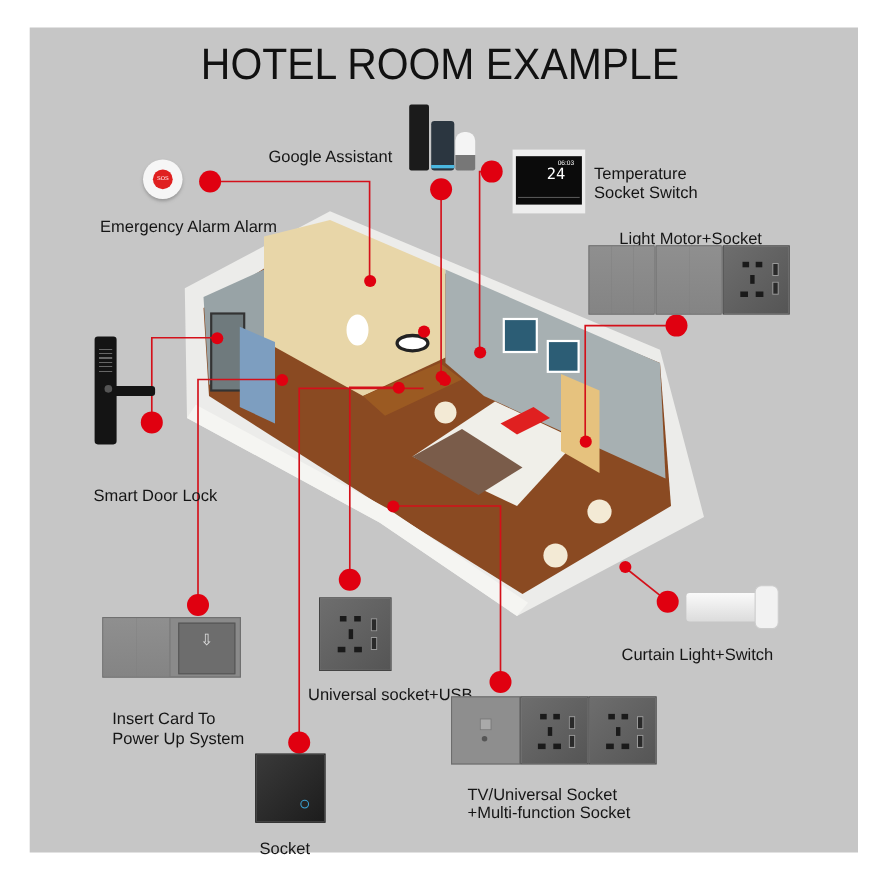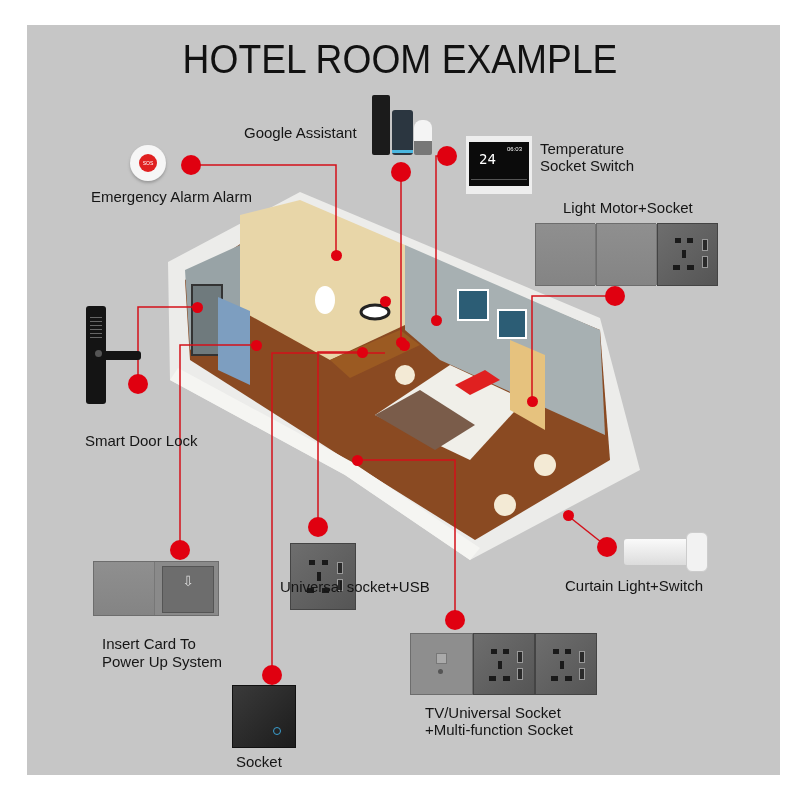--- a/index.html
+++ b/index.html
@@ -1,19 +1,19 @@
 <!DOCTYPE html>
 <html><head>
 <meta charset="utf-8">
 <style>
   html,body{margin:0;padding:0;background:#ffffff;}
   body{width:800px;height:800px;position:relative;overflow:hidden;font-family:"Liberation Sans",sans-serif;color:#111;}
   #panel{position:absolute;left:27px;top:25px;width:753px;height:750px;background:#c6c6c6;}
   .title{position:absolute;left:0;top:37px;width:800px;text-align:center;font-size:40px;letter-spacing:0px;color:#111;font-family:"Liberation Sans",sans-serif;transform:scaleX(0.93);}
-  .lbl{position:absolute;font-size:15px;line-height:18px;color:#151515;white-space:nowrap;}
+  .lbl{position:absolute;font-size:15px;line-height:18px;color:#151515;white-space:nowrap;margin-top:10px;}
   .dot{position:absolute;border-radius:50%;background:#e00010;}
   .dot.big{width:20px;height:20px;margin:-10px 0 0 -10px;}
   .dot.sm{width:11px;height:11px;margin:-5.5px 0 0 -5.5px;}
   svg.lines{position:absolute;left:0;top:0;}
   
   .panel-gray{position:absolute;background:#8a8a8a;border:1px solid #6d6d6d;box-sizing:border-box;}
   .gang{position:absolute;top:0;bottom:0;border-right:1px solid #777;background:linear-gradient(#8f8f8f,#848484);}
   .sock{position:absolute;background:linear-gradient(135deg,#6e6e6e,#555);border:1px solid #444;box-sizing:border-box;}
   .pin{position:absolute;background:#1a1a1a;}
   .usb{position:absolute;background:#2a2a2a;border:1px solid #999;}
@@ -117,21 +117,21 @@
 </div>
 <div class="lbl" style="left:244px;top:124px">Google Assistant</div>
 
 <div style="position:absolute;left:130px;top:145px;width:36px;height:36px;border-radius:50%;background:#f6f6f6;box-shadow:0 2px 3px #999;">
   <div style="position:absolute;left:9px;top:9px;width:18px;height:18px;border-radius:50%;background:#e02020;color:#fff;font-size:5px;text-align:center;line-height:18px;">SOS</div>
 </div>
 <div class="lbl" style="left:91px;top:188px">Emergency Alarm Alarm</div>
 
 <div style="position:absolute;left:466px;top:136px;width:66px;height:58px;background:#eeeeee;">
   <div style="position:absolute;left:3px;top:6px;width:60px;height:44px;background:#0b0b0b;color:#fff;">
-    <span style="position:absolute;left:10px;top:9px;font-size:14px;font-family:'DejaVu Sans Mono',monospace;">24</span>
+    <span style="position:absolute;left:28px;top:9px;font-size:14px;font-family:'DejaVu Sans Mono',monospace;">24</span>
     <span style="position:absolute;left:38px;top:4px;font-size:6px;">06:03</span>
     <div style="position:absolute;left:2px;top:37px;width:56px;height:1px;background:#555;"></div>
   </div>
 </div>
 <div class="lbl" style="left:540px;top:140px">Temperature</div>
 <div class="lbl" style="left:540px;top:157px">Socket Switch</div>
 
 <div class="lbl" style="left:563px;top:199px">Light Motor+Socket</div>
 <div style="position:absolute;left:535px;top:223px;width:183px;height:63px;">
   <div class="panel-gray" style="left:0;top:0;width:60px;height:63px;">
@@ -174,21 +174,21 @@
 
 <div class="sock" style="left:290px;top:543px;width:66px;height:67px;">
   <div class="pin" style="left:18px;top:16px;width:6px;height:5px;"></div>
   <div class="pin" style="left:31px;top:16px;width:6px;height:5px;"></div>
   <div class="pin" style="left:26px;top:28px;width:4px;height:9px;"></div>
   <div class="pin" style="left:16px;top:44px;width:7px;height:5px;"></div>
   <div class="pin" style="left:31px;top:44px;width:7px;height:5px;"></div>
   <div class="usb" style="left:46px;top:18px;width:4px;height:10px;"></div>
   <div class="usb" style="left:46px;top:35px;width:4px;height:10px;"></div>
 </div>
-<div class="lbl" style="left:280px;top:578px">Universal socket+USB</div>
+<div class="lbl" style="left:280px;top:613px">Universal socket+USB</div>
 
 <div style="position:absolute;left:624px;top:532px;width:85px;height:38px;">
   <div style="position:absolute;left:0;top:7px;width:66px;height:26px;background:linear-gradient(#fafafa,#dcdcdc);border-radius:3px;"></div>
   <div style="position:absolute;left:62px;top:0;width:20px;height:38px;background:#f2f2f2;border:1px solid #ccc;border-radius:6px;"></div>
 </div>
 <div class="lbl" style="left:565px;top:577px">Curtain Light+Switch</div>
 
 <div style="position:absolute;left:410px;top:633px;width:187px;height:62px;">
   <div class="panel-gray" style="left:0;top:0;width:63px;height:62px;background:#8e8e8e;">
     <div style="position:absolute;left:25px;top:19px;width:9px;height:9px;background:#aaa;border:1px solid #777;"></div>

